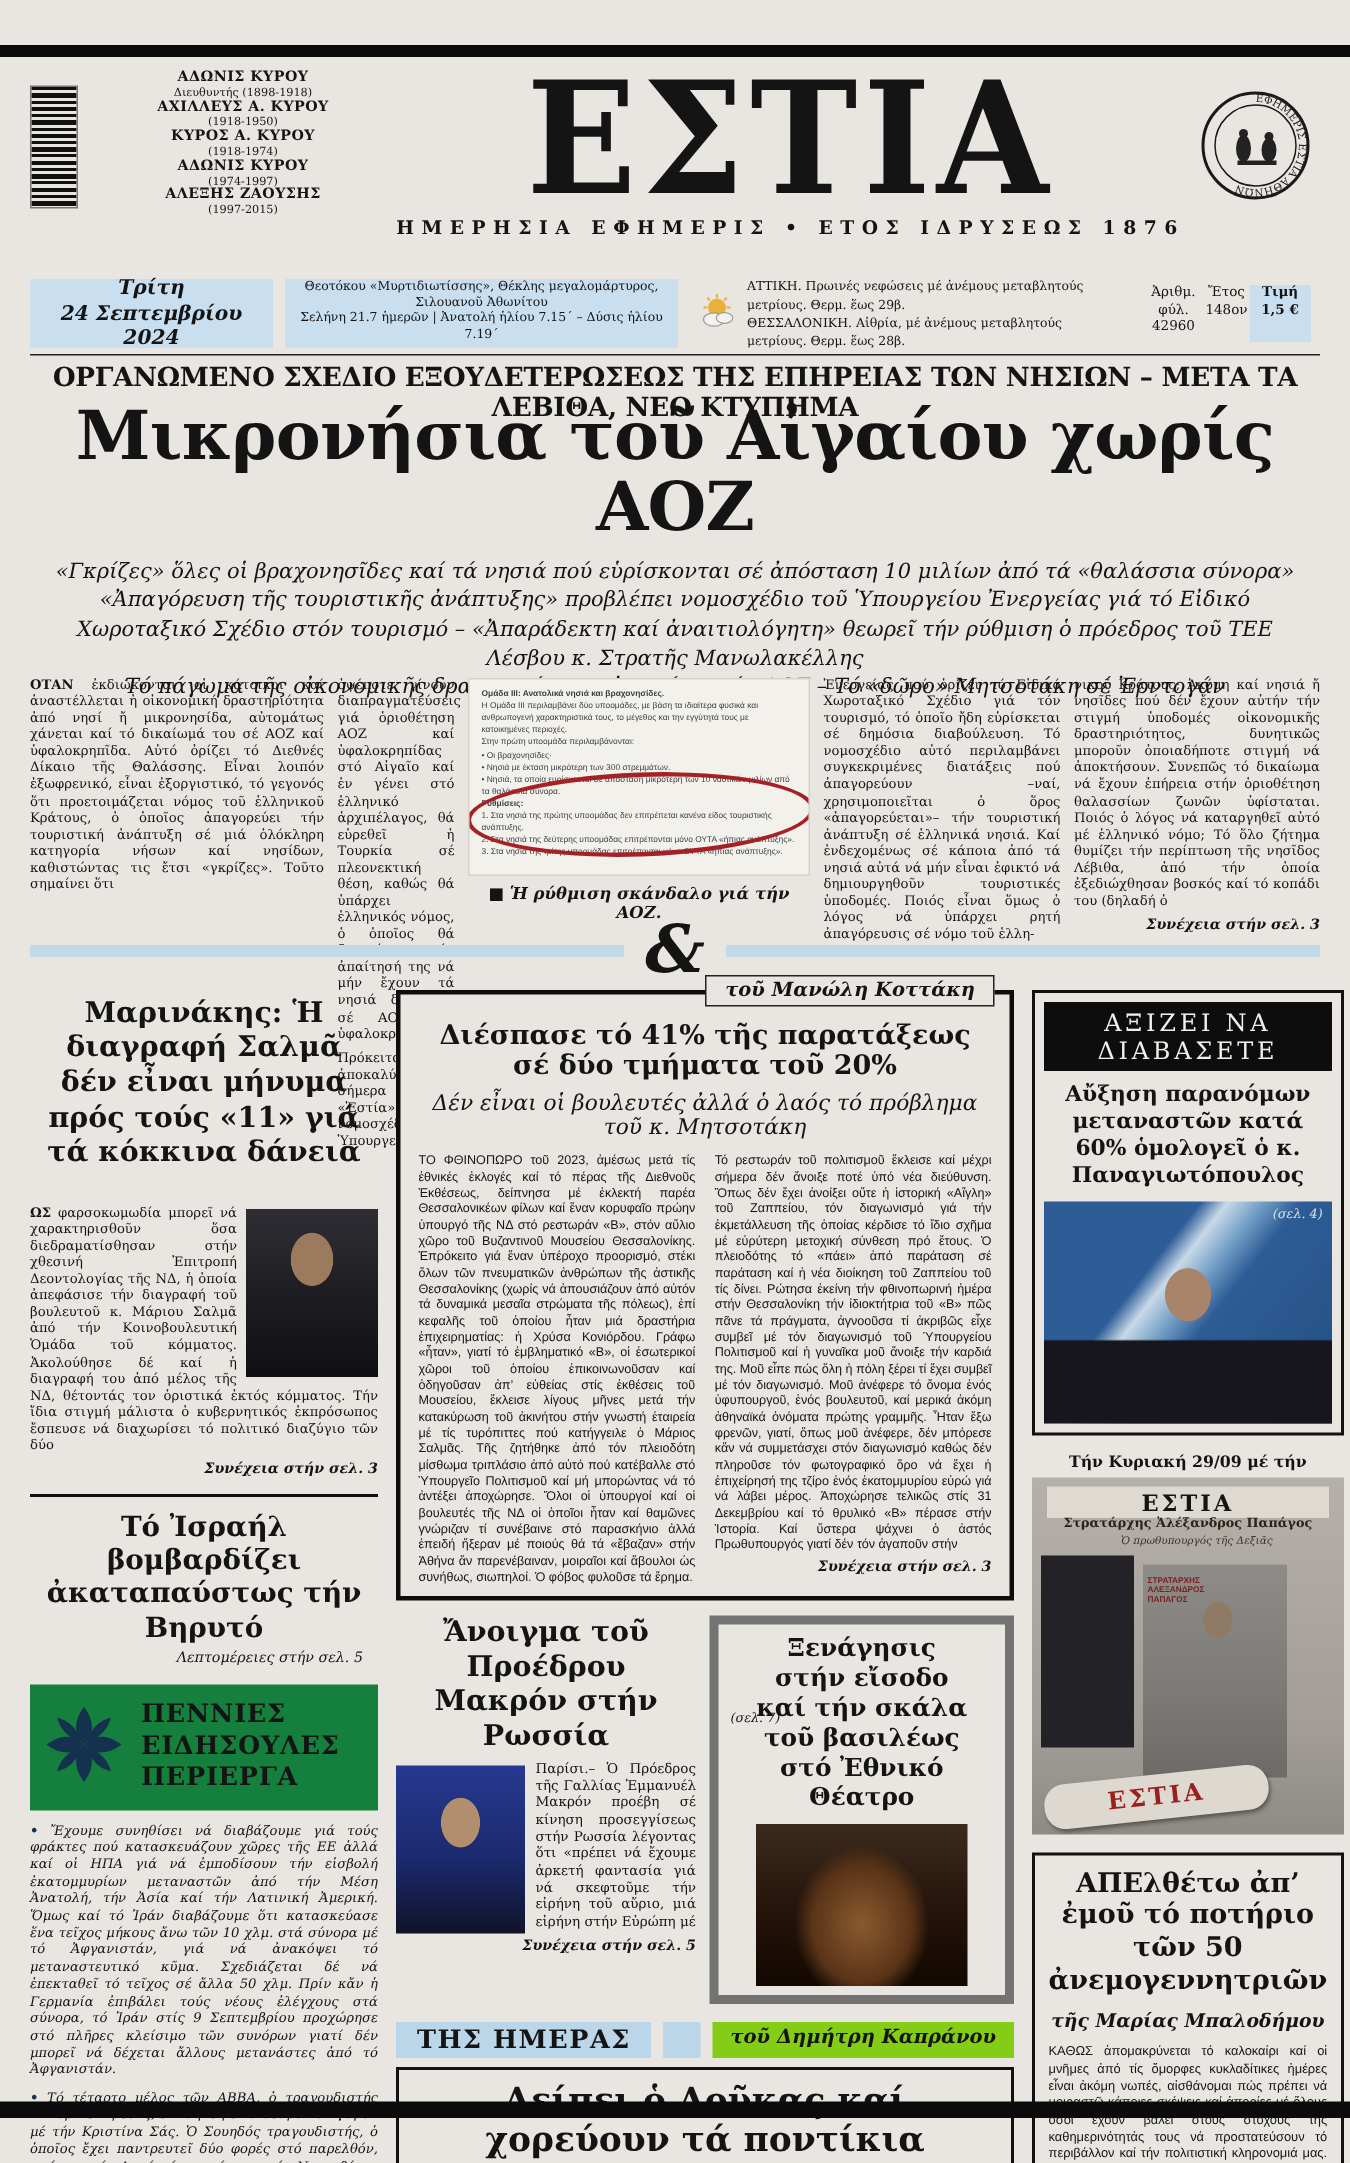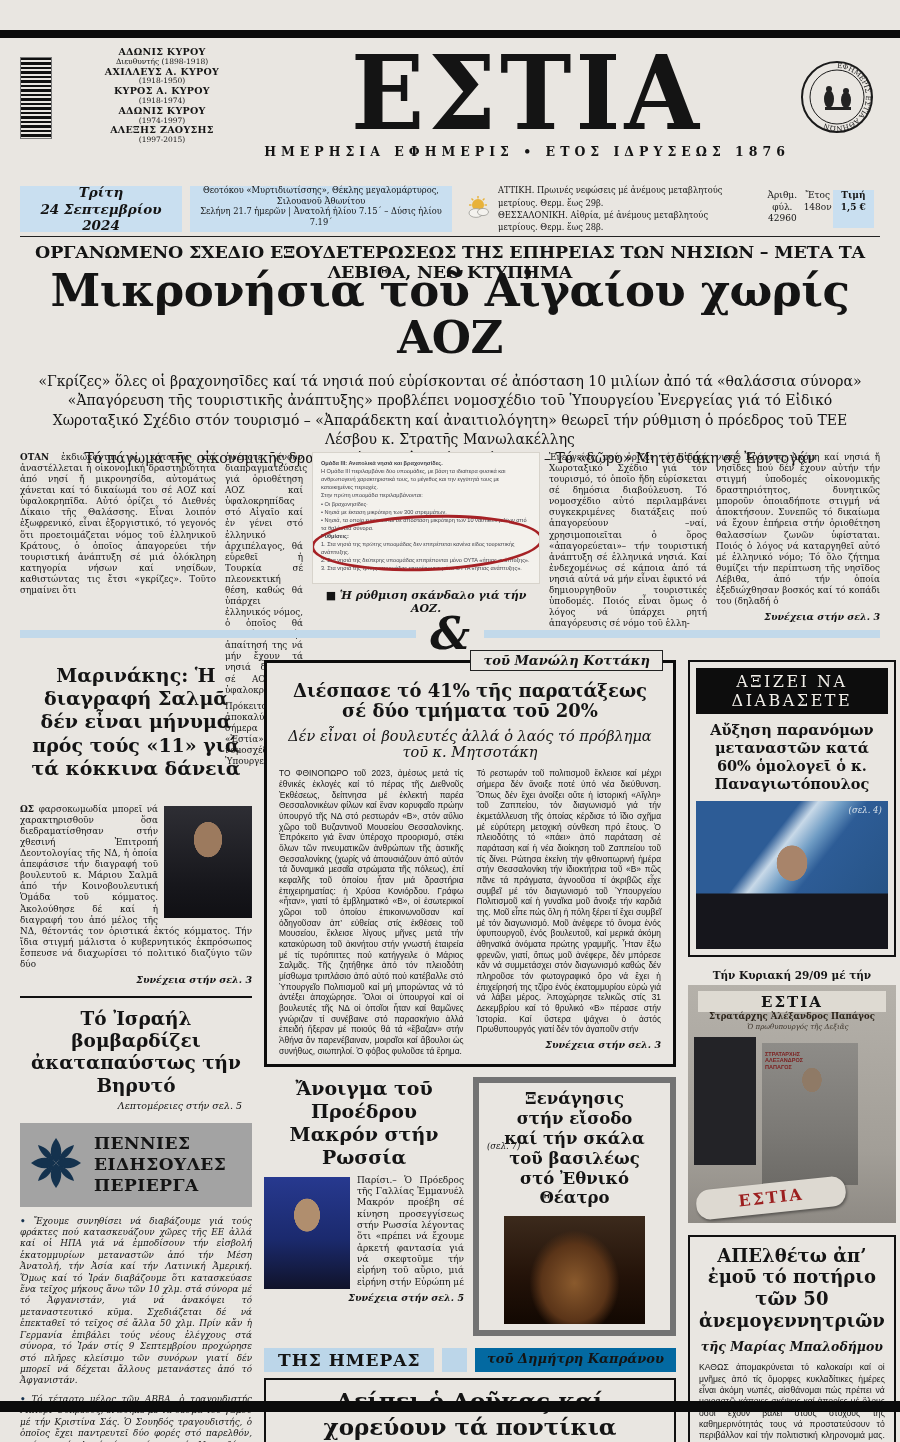--- a/index.html
+++ b/index.html
@@ -29,21 +29,21 @@
   .c-saints{width:250px;background:#c9dff0;text-align:center;display:flex;flex-direction:column;justify-content:flex-end;}
   .c-weather{flex:1;display:flex;gap:6px;align-items:center;}
   .c-issue{width:112px;text-align:center;display:flex;flex-direction:row;justify-content:center;gap:1px;font-size:9px;}
   .price{background:#c9dff0;font-weight:bold;display:inline-block;padding:0 8px;margin:0 auto;}
 
   
   .kicker{position:absolute;top:236px;left:20px;right:20px;border-top:1.5px solid #222;
           text-align:center;font-weight:bold;font-size:17.5px;padding-top:5px;letter-spacing:-0.2px;}
   .headline{position:absolute;top:268px;left:20px;right:20px;text-align:center;font-weight:bold;
             font-size:45px;line-height:1.04;letter-spacing:-0.5px;}
-  .deck{position:absolute;top:372px;left:28px;right:28px;text-align:center;
+  .deck{position:absolute;top:372px;left:28px;right:28px;text-align:center;font-style:italic;
         font-size:14px;line-height:1.38;}
   .lead-body{position:absolute;top:452px;left:20px;right:20px;display:flex;gap:9px;}
   .bt{font-size:8.8px;line-height:1.26;text-align:justify;}
   .bt .lead-in{font-weight:bold;}
   .docscan{width:228px;flex:none;}
   .doc-inner{position:relative;background:#f3f1ec;border:1px solid #d7d3cb;padding:6px 8px;height:118px;overflow:hidden;
              font-family:"Liberation Sans",sans-serif;font-size:5.6px;line-height:1.45;color:#3d3d46;}
   .doc-inner .dl-b{font-weight:bold;}
   .ellipse{position:absolute;left:-2px;right:-4px;top:62px;height:50px;border:3px solid #a62125;
            border-radius:50%;transform:rotate(-2deg);}
@@ -61,21 +61,21 @@
   .colM{width:412px;flex:none;}
   .colR{flex:1;}
 
   .mar-head{font-weight:bold;font-size:19px;text-align:center;line-height:1.22;margin:4px 6px 24px;}
   .mar-photo{float:right;width:88px;height:112px;margin:2px 0 4px 6px;background:
       radial-gradient(ellipse 24px 30px at 50% 30%,#9c7a5e 58%,rgba(0,0,0,0) 60%),
       linear-gradient(180deg,#2e2e34 0%,#17171c 70%,#101014 100%);}
   .rule{border-top:2px solid #111;margin:10px 0;}
   .isr-head{font-weight:bold;font-size:18.5px;text-align:center;line-height:1.2;}
   .isr-det{font-style:italic;font-size:9.5px;text-align:right;margin:3px 10px 0 0;}
-  .pennies{margin-top:12px;background:#a3a3a3;display:flex;align-items:center;gap:10px;padding:10px 8px;}
+  .pennies{margin-top:12px;background:#15803d;display:flex;align-items:center;gap:10px;padding:10px 8px;}
   .pen-labels{font-weight:bold;font-size:17px;line-height:1.25;letter-spacing:.5px;}
   .pen-items{margin-top:9px;font-style:italic;font-size:8.8px;line-height:1.3;text-align:justify;}
   .pen-items p{margin:0 0 7px;}
   .bullet{color:#16324f;font-weight:bold;}
 
   .kott-box{position:relative;border:3px solid #0d0d0d;padding:14px 12px 8px;background:#e9e6e1;}
   .kott-byline{position:absolute;top:-13px;right:10px;background:#e9e6e1;border:1.5px solid #222;
                padding:2px 12px;font-weight:bold;font-style:italic;font-size:13px;}
   .kott-head{font-weight:bold;font-size:18px;text-align:center;line-height:1.12;margin-top:4px;}
   .kott-sub{font-style:italic;font-size:14.5px;text-align:center;margin:7px 0 8px;}
@@ -91,21 +91,21 @@
   .theatre{flex:1;border:6px solid #737373;padding:6px 25px;position:relative;}
   .thea-head{font-weight:bold;font-size:16.5px;text-align:center;line-height:1.2;}
   .thea-ref{position:absolute;left:8px;top:58px;font-style:italic;font-size:8.5px;}
   .thea-photo{margin-top:8px;height:108px;background:
       radial-gradient(ellipse 60px 70px at 50% 62%,#8a5a2d 0%,#5a3418 55%,rgba(0,0,0,0) 75%),
       linear-gradient(180deg,#3c2a1c 0%,#241309 55%,#120802 100%);}
 
   .timeras-hdr{display:flex;gap:8px;margin-top:12px;align-items:stretch;}
   .ti-left{background:#bcd6e9;font-weight:bold;font-size:17px;padding:2px 14px;letter-spacing:1px;}
   .ti-mid{flex:1;background:#bcd6e9;}
-  .ti-right{background:#0369a1;font-weight:bold;font-style:italic;font-size:13px;padding:3px 12px;}
+  .ti-right{background:#84cc16;font-weight:bold;font-style:italic;font-size:13px;padding:3px 12px;}
   .timeras-box{border:2px solid #111;margin-top:6px;padding:8px 10px;}
   .ti-head{font-weight:bold;font-size:23px;text-align:center;line-height:1.1;margin-bottom:8px;}
 
   .worth{border:2.5px solid #111;padding:6px;}
   .worth-banner{background:#0d0d0d;color:#f2efe9;text-align:center;font-size:16px;
                 letter-spacing:2.5px;padding:4px 0;}
   .worth-head{font-weight:bold;font-size:14.5px;text-align:center;line-height:1.25;margin:7px 2px;}
   .worth-photo{position:relative;height:148px;background:
       radial-gradient(ellipse 26px 30px at 50% 42%,#a8846a 58%,rgba(0,0,0,0) 60%),
       linear-gradient(180deg,rgba(0,0,0,0) 62%,#16161c 63%),

